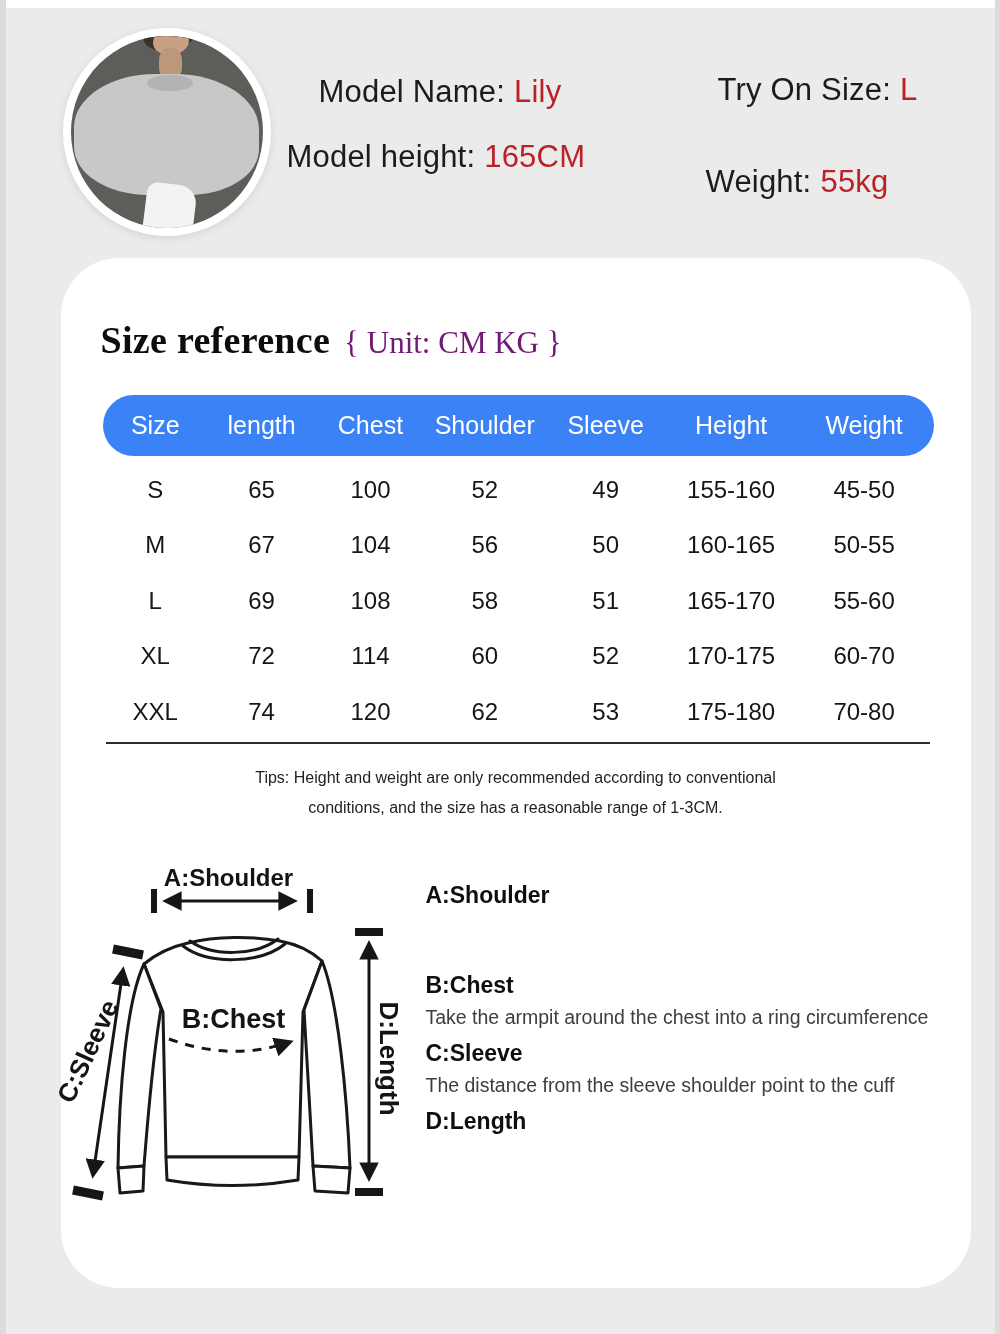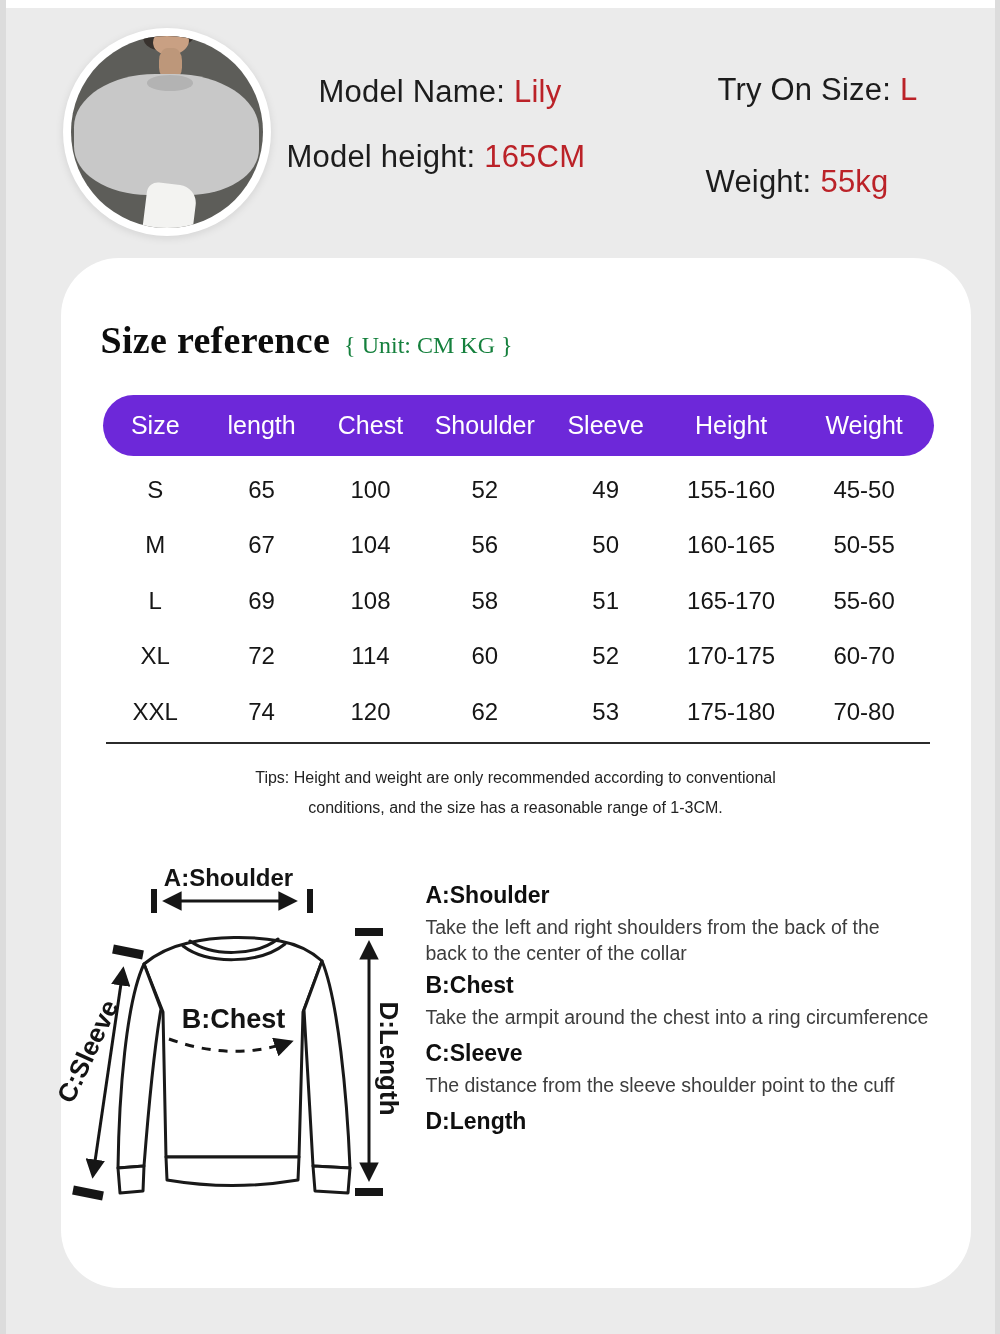--- a/index.html
+++ b/index.html
@@ -36,26 +36,26 @@
   #hdr-size   { left:712px; top:72px;  }
   #hdr-weight { left:700px; top:141px;margin-top:23px; }
 
   
   .card {
     position:absolute; left:55px; top:258px; width:910px; height:1030px;
     background:#ffffff; border-radius:58px;
   }
   .card-title-row { position:absolute; left:40px; top:60px; display:flex; align-items:baseline; gap:14px;font-family:Liberation Serif, serif; }
   .card-title { font-size:38px; font-weight:700; color:#0d0d0d; letter-spacing:.3px; }
-  .card-unit  { font-size:24px; color:#15803d; }
+  .card-unit  { font-size:31px; color:#701a75; }
 
   .grid7 { display:grid; grid-template-columns:12.7% 12.9% 13.3% 14.2% 14.9% 15.3% 16.7%; }
   .tbl-head {
     position:absolute; left:42px; top:137px; width:831px; height:61px;
-    background:#6d28d9; border-radius:31px; align-items:center;
+    background:#3b82f6; border-radius:31px; align-items:center;
   }
   .tbl-head .th { text-align:center; color:#ffffff; font-size:25px; font-weight:500; }
   .tbl-body { position:absolute; left:42px; top:204px; width:831px; }
   .tbl-body .tr { height:55.5px; align-items:center; }
   .tbl-body .td { text-align:center; font-size:24px; color:#161616; }
   .tbl-bottom-rule { position:absolute; left:45px; top:484px; width:824px; height:2px; background:#2b2b2b; }
 
   .tips { position:absolute; left:0; top:505px; width:100%; text-align:center;
           font-size:16px; line-height:30px; color:#232323; }
 
@@ -215,21 +215,20 @@
     </svg>
 
     <div class="diag-label" id="lbl-shoulder">A:Shoulder</div>
     <div class="diag-label" id="lbl-chest">B:Chest</div>
     <div class="diag-label" id="lbl-sleeve">C:Sleeve</div>
     <div class="diag-label" id="lbl-length">D:Length</div>
 
     <div class="guide">
         <div class="guide-item">
           <div class="guide-title">A:Shoulder</div>
-          <div class="guide-desc">Take the left and right shoulders from the back of the back to the center of the collar</div>
         </div>
         <div class="guide-item">
           <div class="guide-title">B:Chest</div>
           <div class="guide-desc">Take the armpit around the chest into a ring circumference</div>
         </div>
         <div class="guide-item">
           <div class="guide-title">C:Sleeve</div>
           <div class="guide-desc">The distance from the sleeve shoulder point to the cuff</div>
         </div>
         <div class="guide-item">

